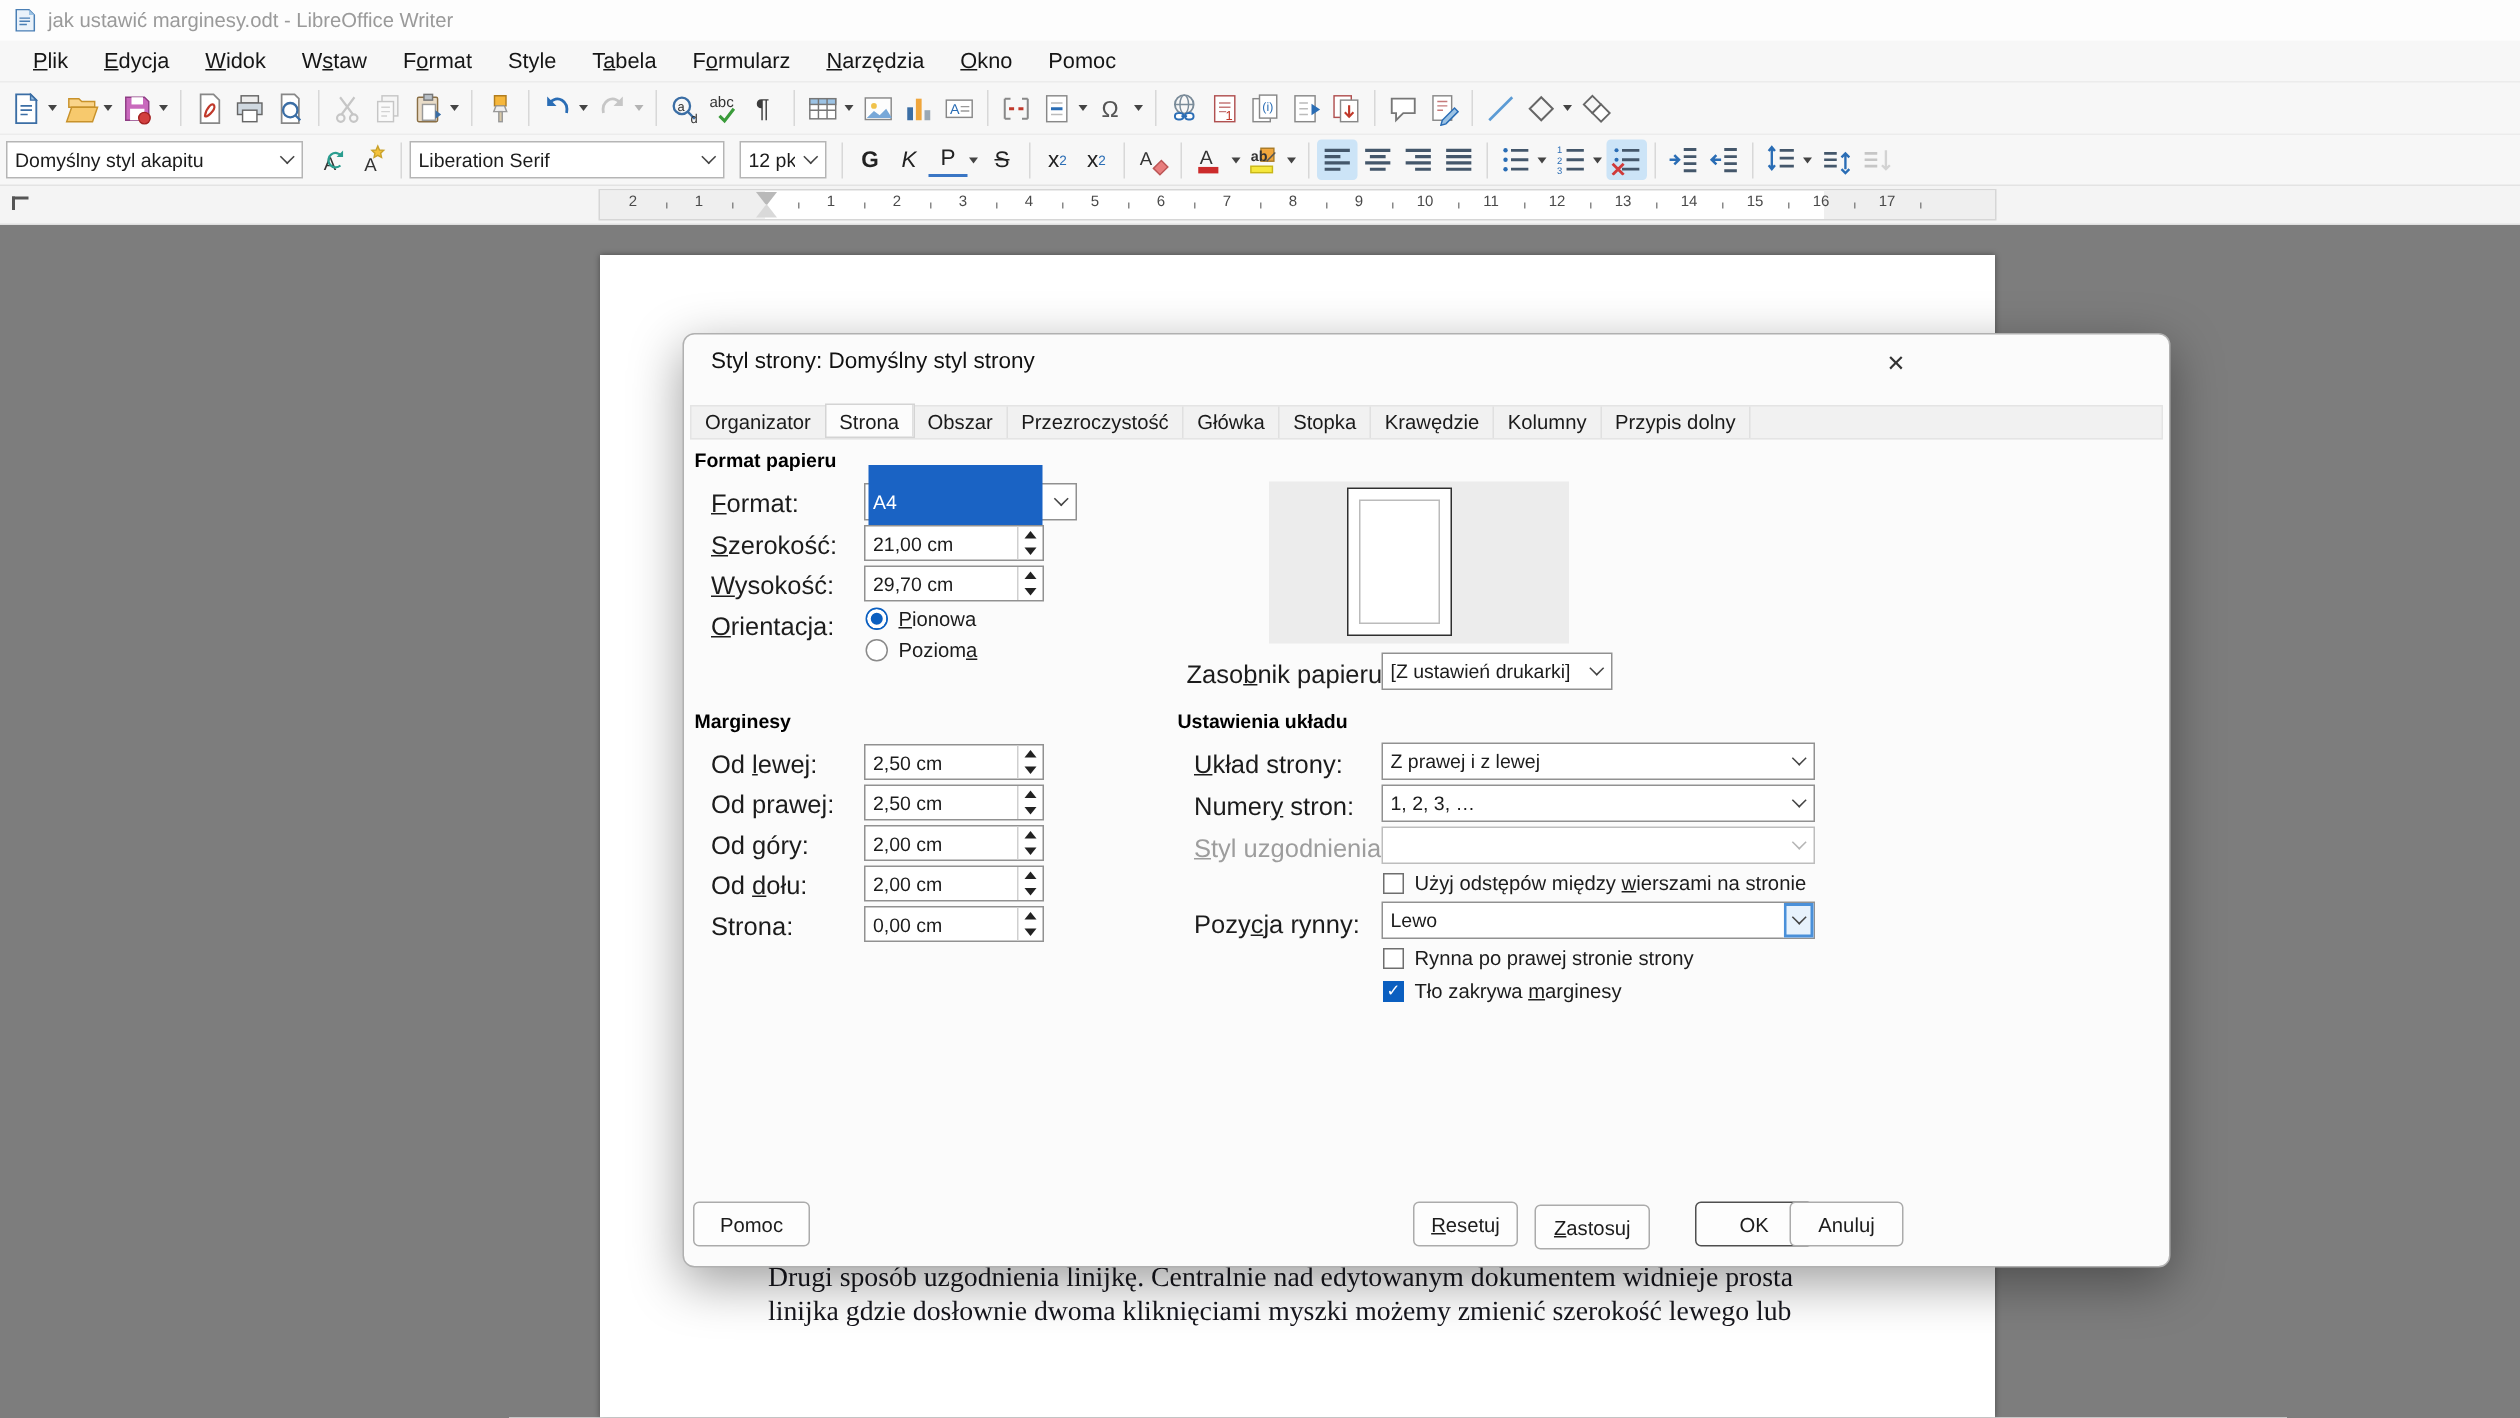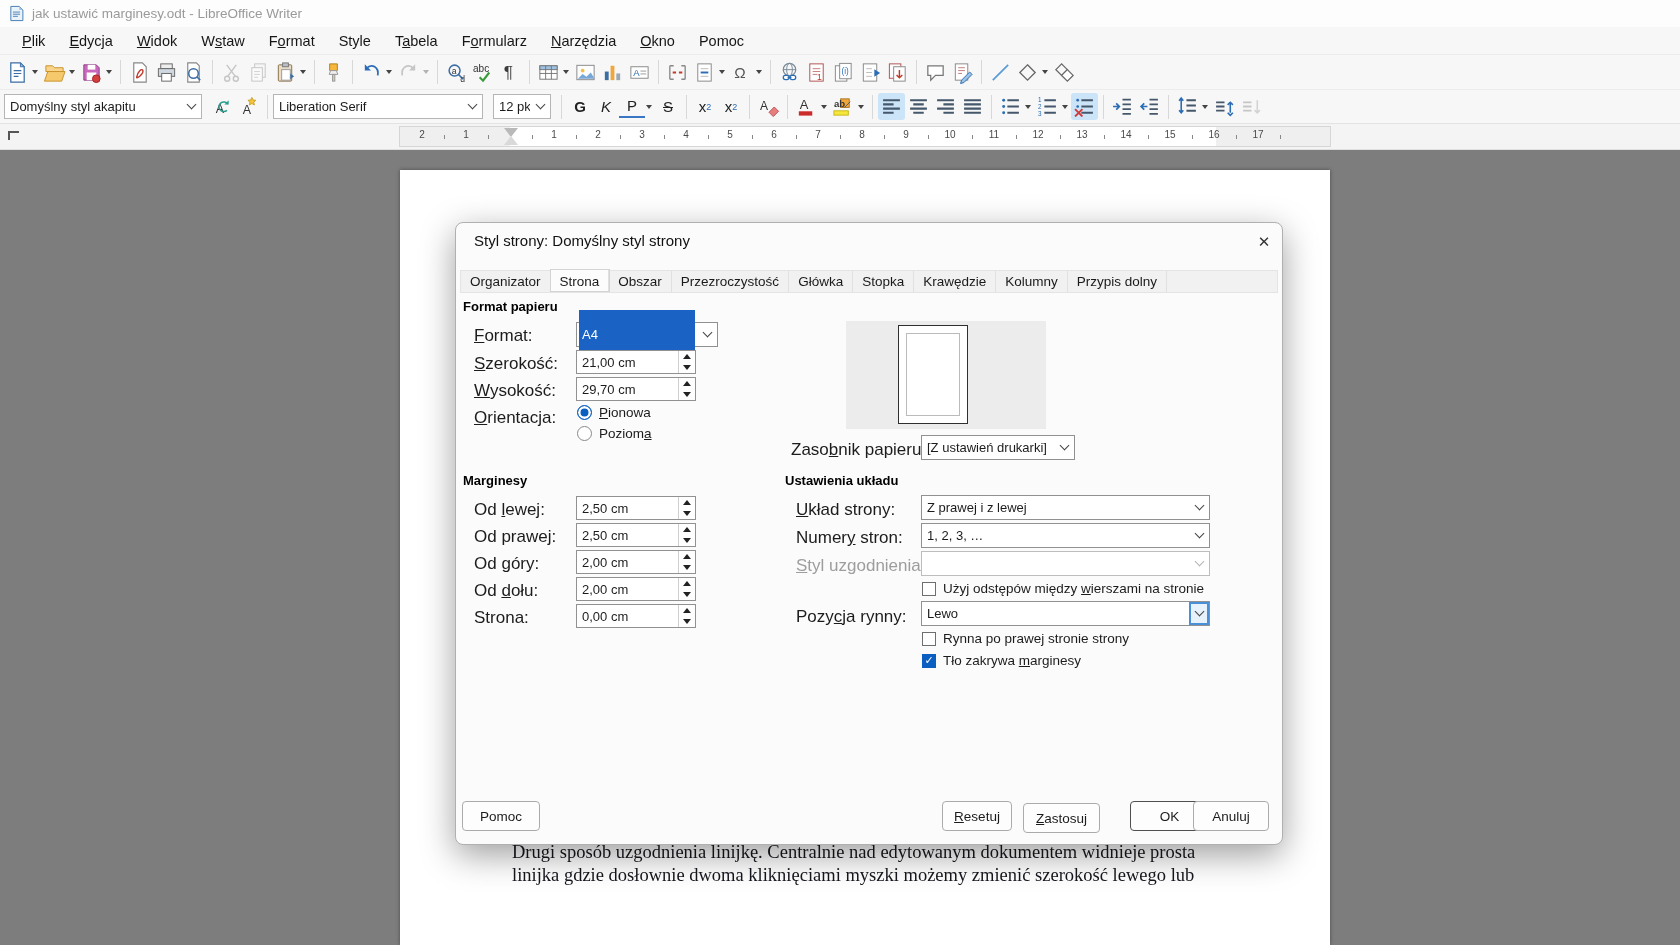--- a/index.html
+++ b/index.html
@@ -38,21 +38,21 @@
   .indmark { position:absolute; left:104px; top:1px; width:0; height:0; border-left:7px solid transparent; border-right:7px solid transparent; border-top:9px solid #b9b9b9; }
   .indmark2 { position:absolute; left:104px; top:9px; width:0; height:0; border-left:7px solid transparent; border-right:7px solid transparent; border-bottom:9px solid #d9d9d9; }
   .tabsel { position:absolute; left:8px; top:131px; width:11px; height:9px; border-left:2px solid #555; border-top:2px solid #555; }
 
   
   .docarea { position:relative; height:795px; background:#7d7d7d; }
   .page { position:absolute; left:400px; top:20px; width:930px; height:775px; background:#fff; box-shadow:0 0 4px rgba(0,0,0,.4); }
   .docline { position:absolute; left:112px; width:710px; font-family:"Liberation Serif", serif; font-size:18.5px; color:#16161d; white-space:nowrap; }
 
   
-  .dialog { position:absolute; left:455px; top:72px; width:828px; height:623px; background:#fbfbfb; border:1px solid #b0b0b0; border-radius:8px; box-shadow:0 10px 34px rgba(0,0,0,.38); font-size:13px; color:#1c1c1c; }
+  .dialog { position:absolute; left:455px; top:72px; width:992px; height:623px; background:#fbfbfb; border:1px solid #b0b0b0; border-radius:8px; box-shadow:0 10px 34px rgba(0,0,0,.38); font-size:13px; color:#1c1c1c; }
   .dlgtitle { position:absolute; left:18px; top:9px; font-size:15px; color:#111; }
   .dlgclose { position:absolute; left:795px; top:6px; width:26px; height:26px; display:flex; align-items:center; justify-content:center; font-size:15px; color:#333; }
   .tabstrip { position:absolute; left:4px; top:47px; right:4px; height:23px; display:flex; background:#f1f1f1; border:1px solid #e4e4e4; }
   .tab { padding:3px 9px 0; font-size:13.5px; color:#1a1a1a; border-right:1px solid #e0e0e0; white-space:nowrap; }
   .tab.selected { background:#fcfcfc; box-shadow:0 0 0 1px #d4d4d4; position:relative; top:-1px; padding-top:4px; }
   .grphdr { position:absolute; font-weight:700; font-size:13px; color:#000; }
   .lbl { position:absolute; font-size:17px; white-space:nowrap; }
   .lbl.dis { color:#9d9d9d; }
   .fld { position:absolute; height:24px; }
   .combo.cfld { height:25px; }

